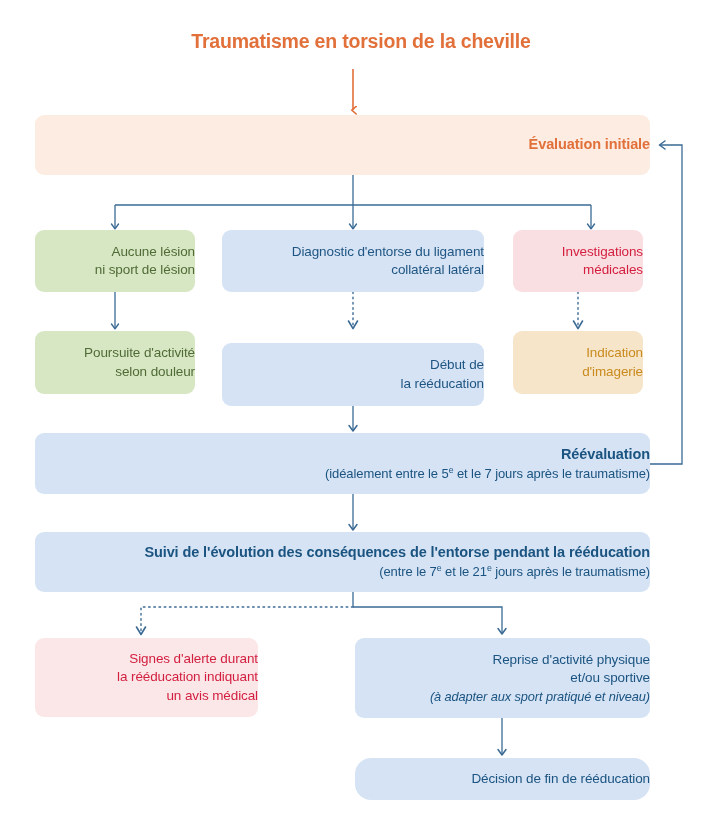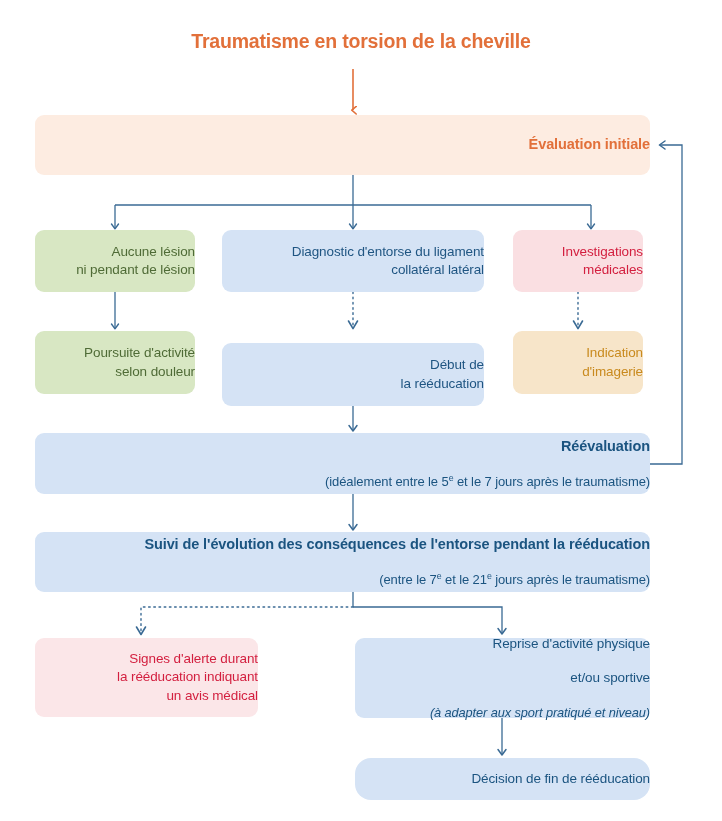--- a/index.html
+++ b/index.html
@@ -67,21 +67,21 @@
     font-weight: bold;
     font-size: 19.5px;
     letter-spacing: -0.2px;
   }
   
   .pal-peach   { background: #fdece1; color: #e2703a; }
   .pal-green   { background: #d8e7c3; color: #4f6b36; }
   .pal-blue    { background: #d5e3f5; color: #1f5582; }
   .pal-pink    { background: #fadfe2; color: #d31f3f; padding-left: 36px; }
   .pal-orange  { background: #f7e5c9; color: #c98a1e; }
-  .pal-bluedk  { background: #d5e3f5; color: #1b5480; gap: 16px; }
+  .pal-bluedk  { background: #d5e3f5; color: #1b5480; }
   .pal-pinklt  { background: #fbe6e8; color: #d31f3f; }
   sup.ord { font-size: 0.68em; vertical-align: super; line-height: 0; }
 </style>
 </head>
 <body>
 
 <div id="canvas">
 
   <svg class="connectors" viewBox="0 0 722 821">
     <defs>
@@ -158,21 +158,21 @@
   </svg>
 
   <div id="page-title">Traumatisme en torsion de la cheville</div>
 
   <div class="node pal-peach" style="left:35px; top:115px; width:615px; height:60px;">
     <div class="t-bold">Évaluation initiale</div>
   </div>
 
   <div class="node pal-green" style="left:35px; top:230px; width:160px; height:62px;">
     <div class="t-plain">Aucune lésion</div>
-    <div class="t-plain">ni pendant de lésion</div>
+    <div class="t-plain">ni sport de lésion</div>
   </div>
 
   <div class="node pal-blue" style="left:222px; top:230px; width:262px; height:62px;">
     <div class="t-plain">Diagnostic d'entorse du ligament</div>
     <div class="t-plain">collatéral latéral</div>
   </div>
 
   <div class="node pal-pink" style="left:513px; top:230px; width:130px; height:62px;">
     <div class="t-plain">Investigations</div>
     <div class="t-plain">médicales</div>

